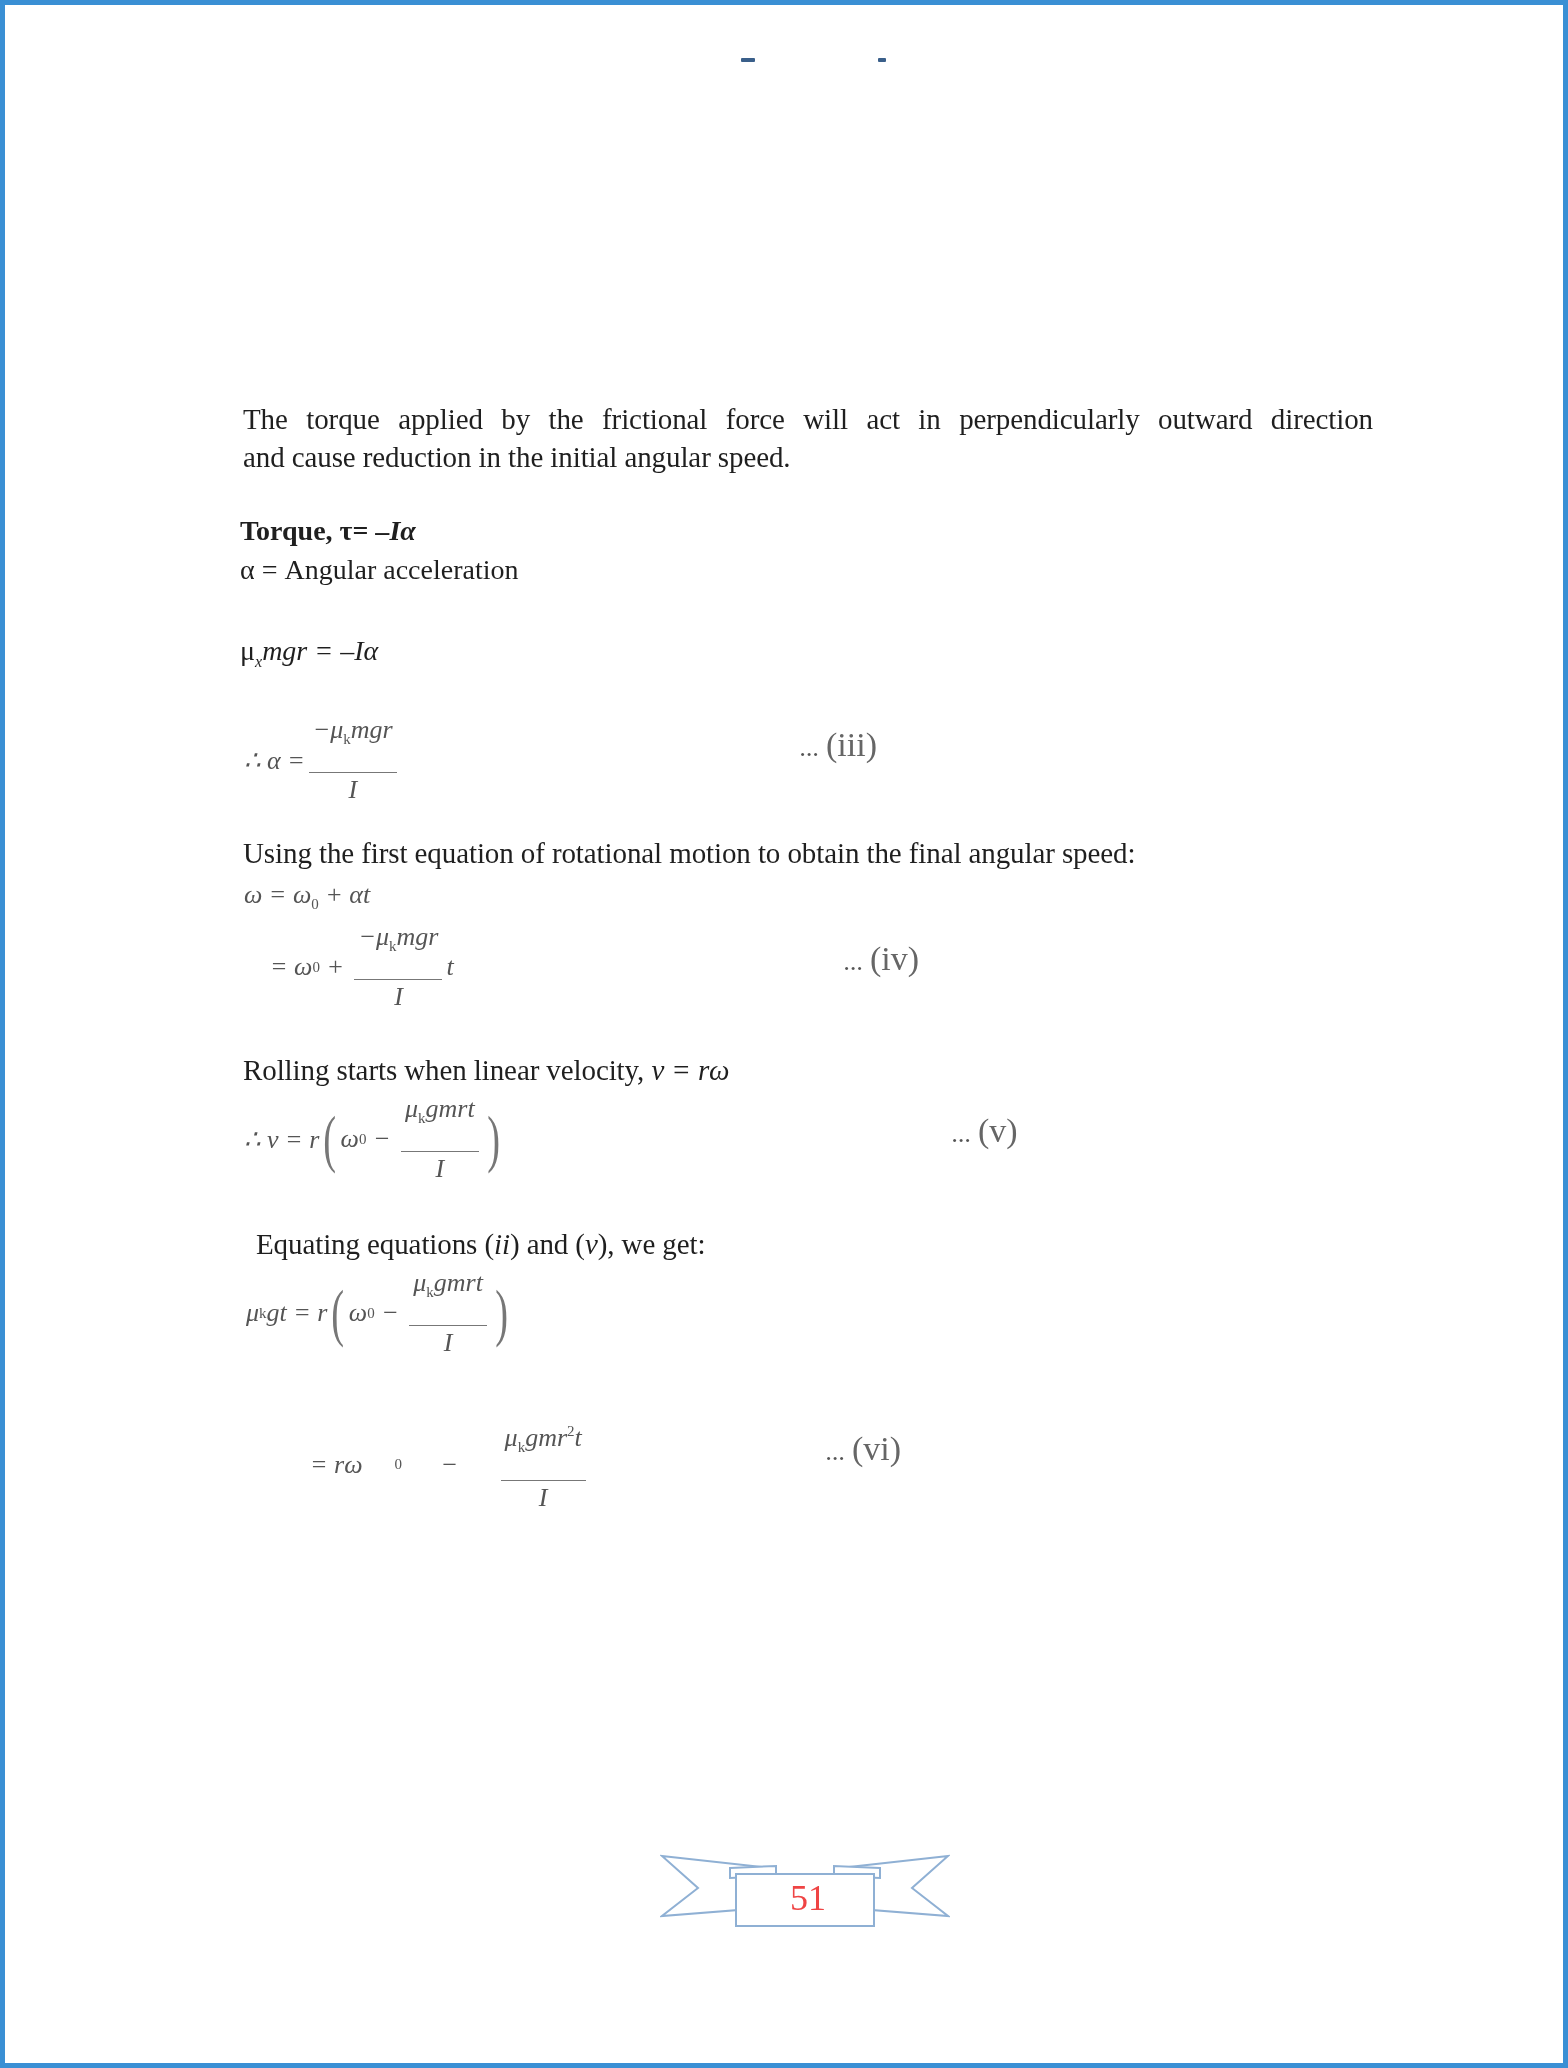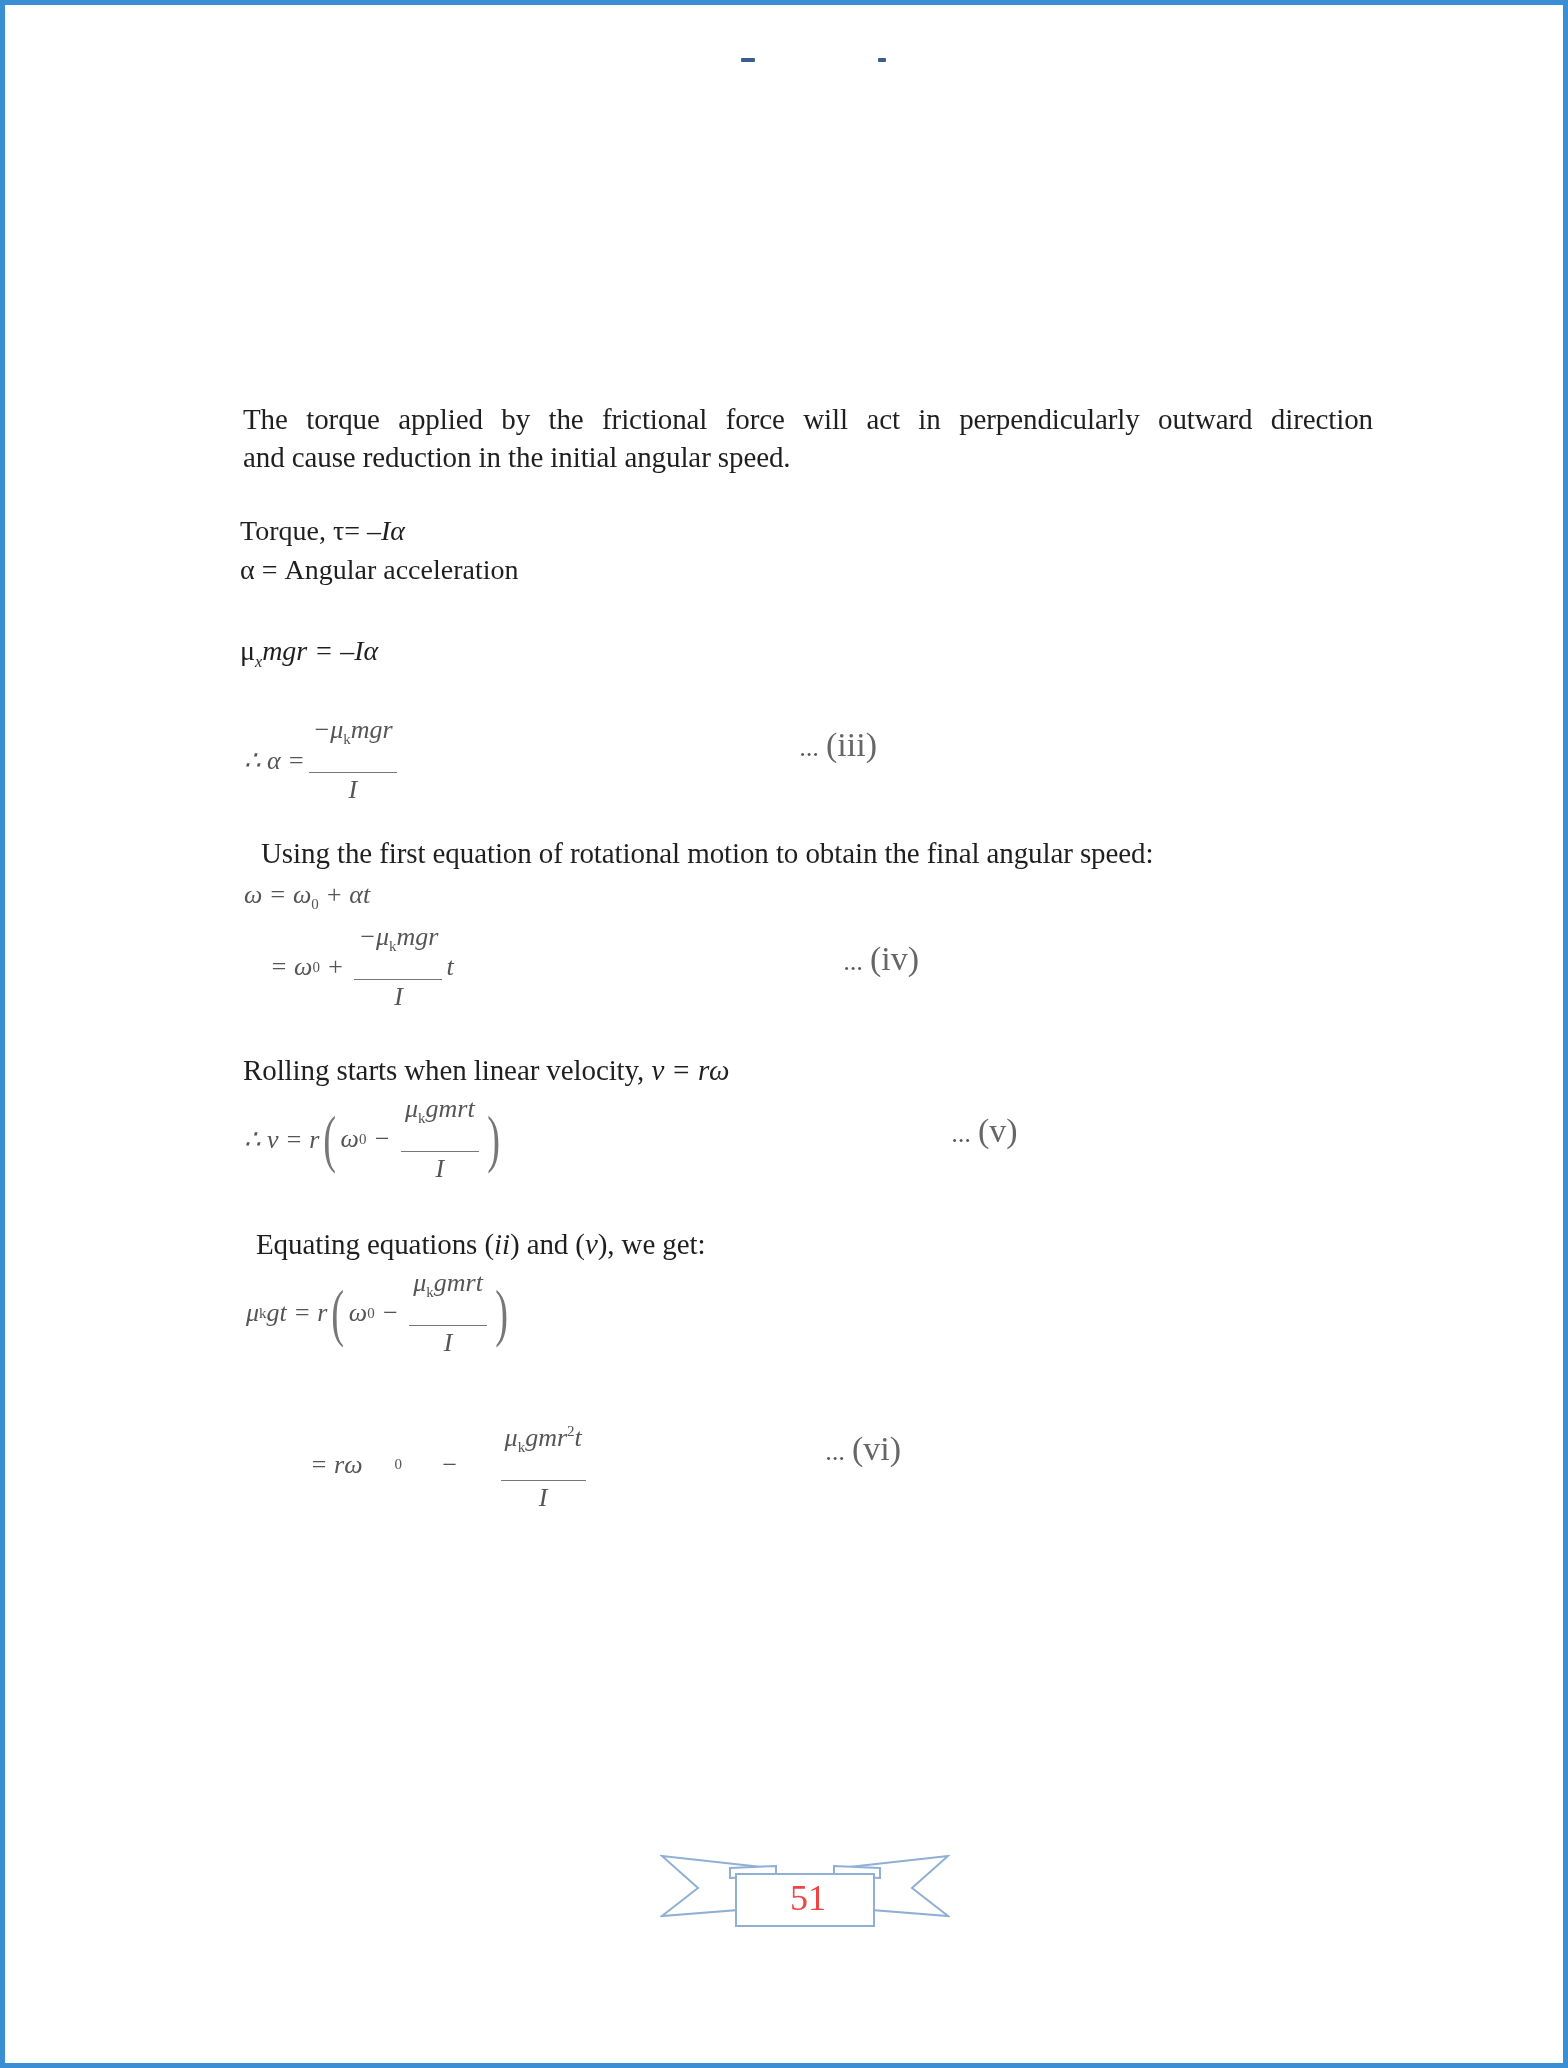--- a/index.html
+++ b/index.html
@@ -43,41 +43,41 @@
 </head>
 <body>
 
 <div class="page-border"></div>
 <div class="top-mark a"></div>
 <div class="top-mark b"></div>
 
 <div class="abs para" style="left:243px; top:400px; width:1130px; text-align:justify; text-align-last:justify;">The torque applied by the frictional force will act in perpendicularly outward direction</div>
 <div class="abs para" style="left:243px; top:438px;">and cause reduction in the initial angular speed.</div>
 
-<div class="abs body-text" style="left:240px; top:512px;">
+<div class="abs body-text" style="left:240px; top:512px;font-weight:bold;">
   <span>Torque, τ= </span><i>–Iα</i>
 </div>
 <div class="abs body-text" style="left:240px; top:551px;">α = Angular acceleration</div>
 
 <div class="abs body-text" style="left:240px; top:632px;">
   <span>μ</span><sub style="font-size:16px;font-style:italic;">x</sub><i>mgr = –Iα</i>
 </div>
 
 <div class="abs eq row" style="left:244px; top:715px;">
   <span>∴ α = </span>
   <span class="frac">
     <span class="num"><span>−μ</span><sub>k</sub><span>mgr</span></span>
     <span class="den">I</span>
   </span>
 </div>
 <div class="abs tag" style="left:800px; top:726px;">
   <span>...</span> <span class="bigp">(iii)</span>
 </div>
 
-<div class="abs para" style="left:261px; top:834px;">Using the first equation of rotational motion to obtain the final angular speed:</div>
+<div class="abs para" style="left:243px; top:834px;">Using the first equation of rotational motion to obtain the final angular speed:</div>
 <div class="abs eq" style="left:244px; top:880px;">
   <span>ω = ω</span><sub>0</sub><span> + αt</span>
 </div>
 <div class="abs eq row" style="left:270px; top:922px;">
   <span>= ω</span>
     <sub>0</sub>
     <span style="white-space:pre;"> + </span>
   <span class="frac">
     <span class="num"><span>−μ</span><sub>k</sub><span>mgr</span></span>
     <span class="den">I</span>

